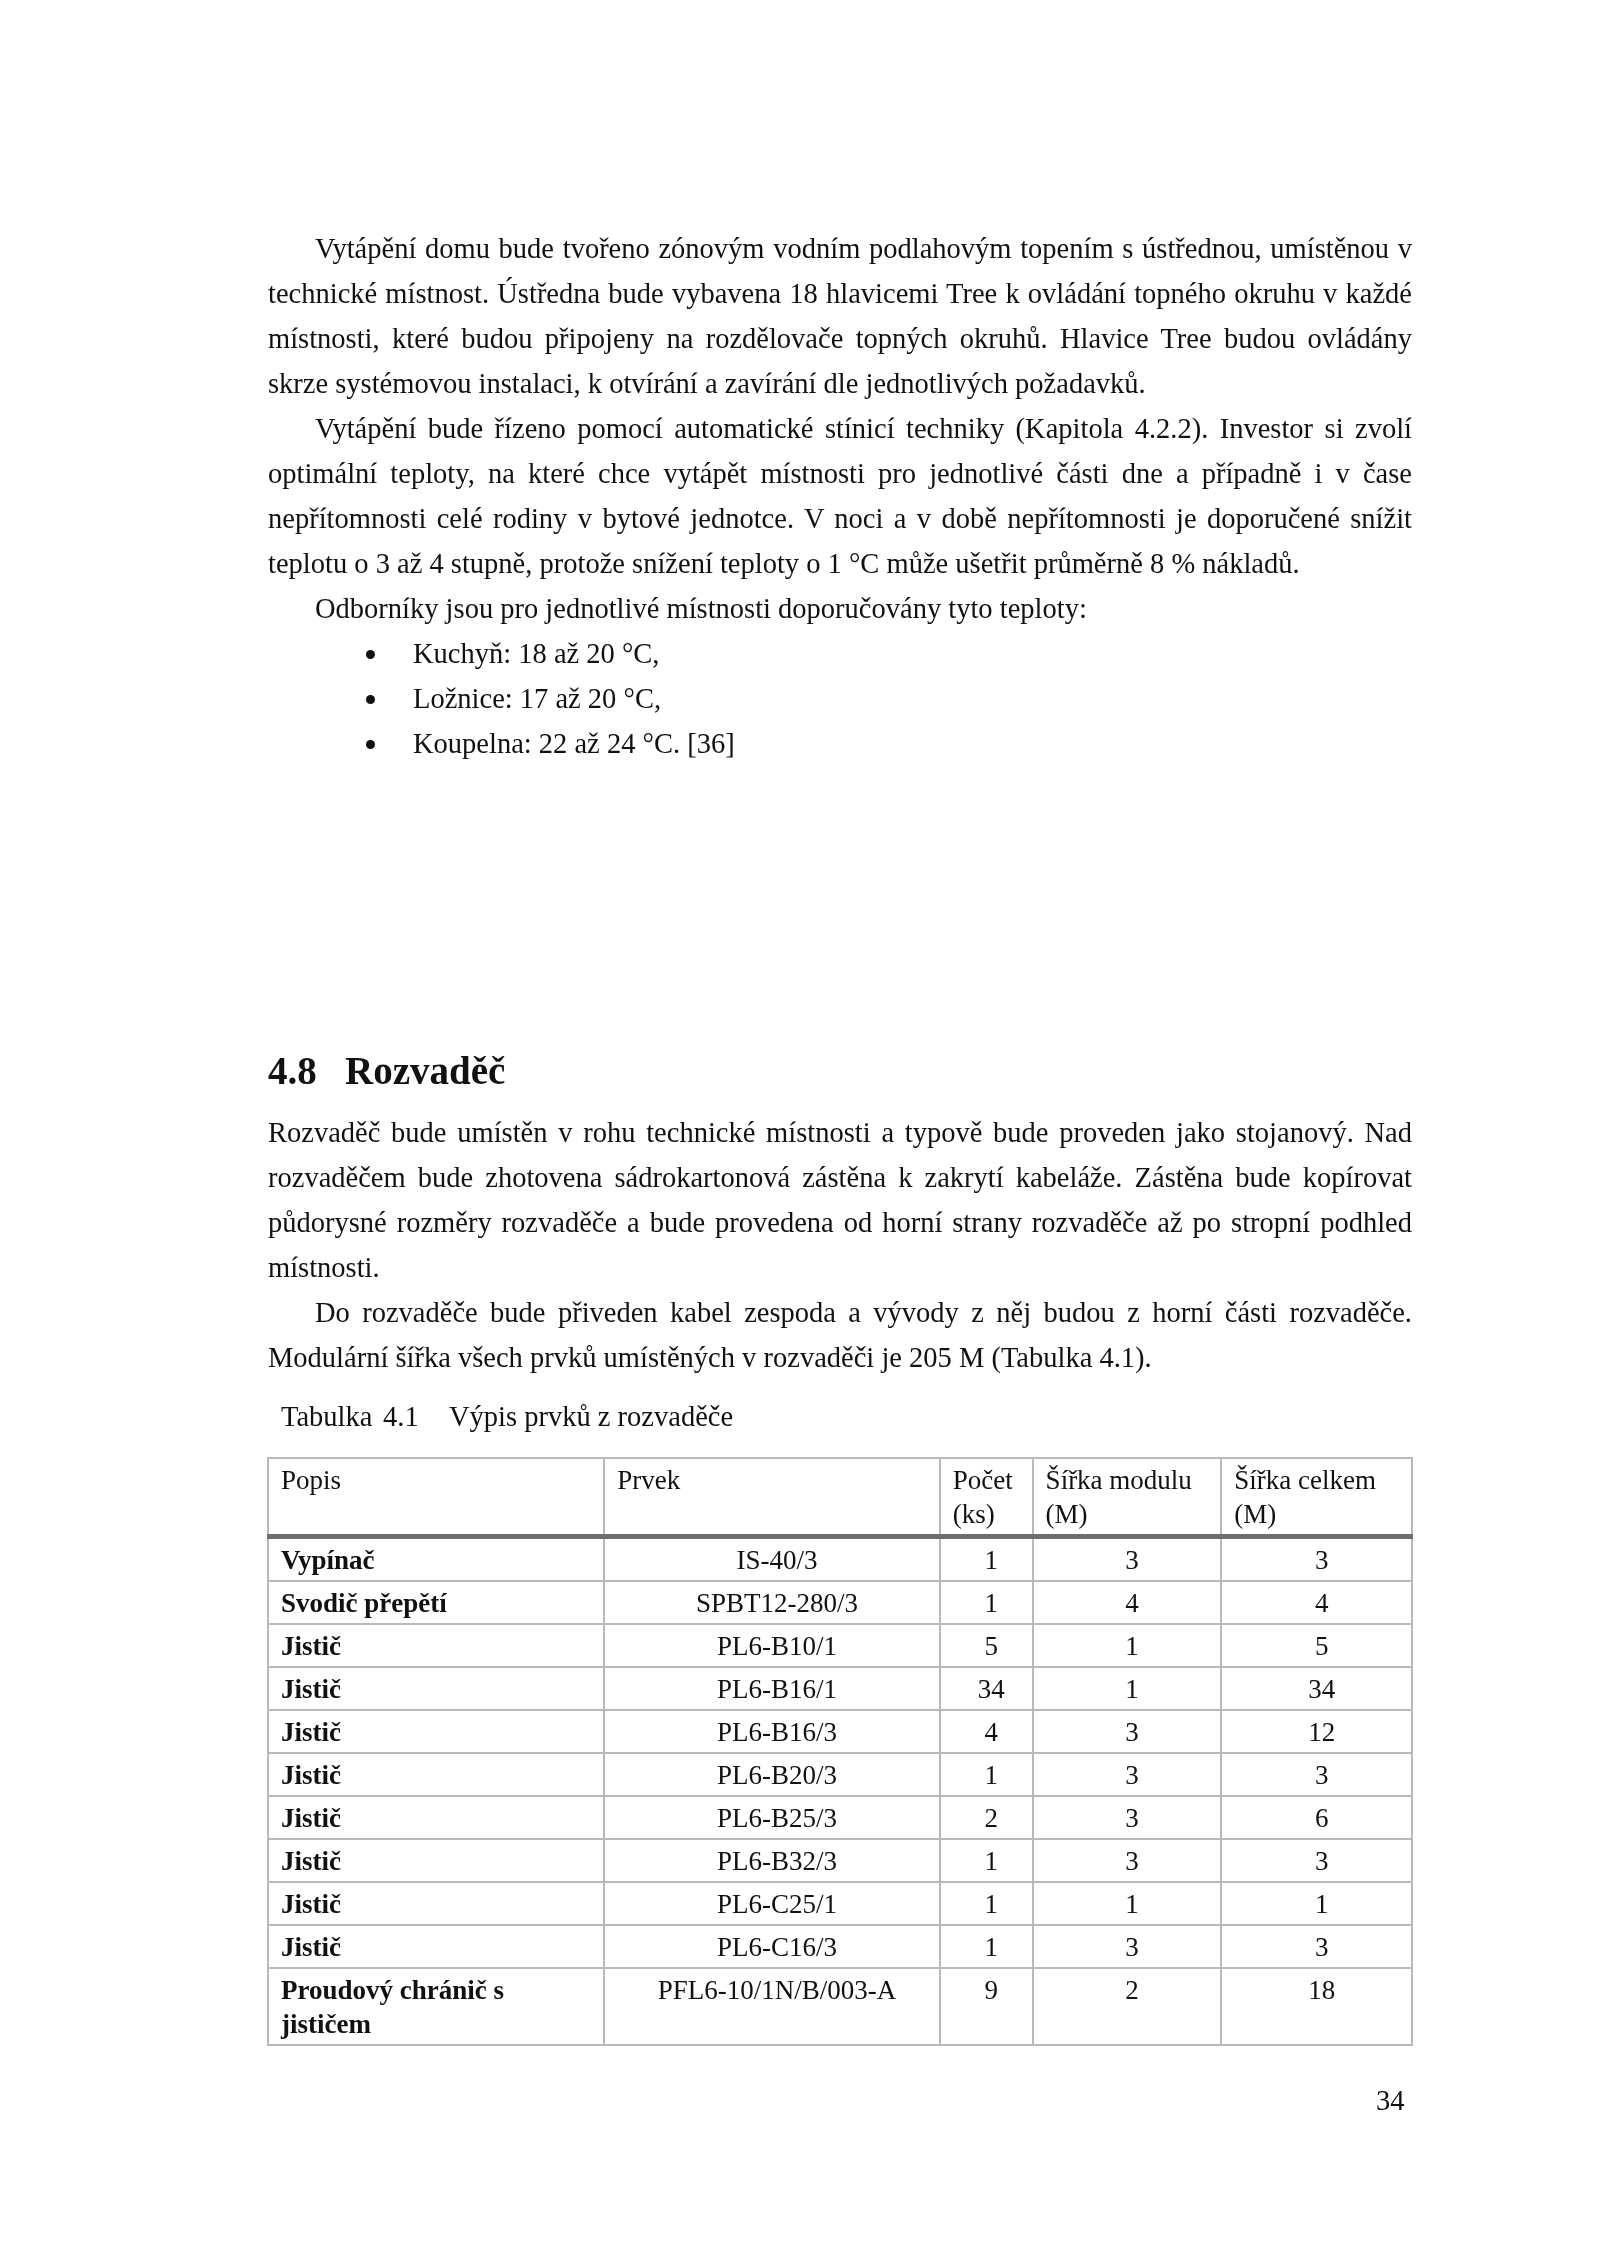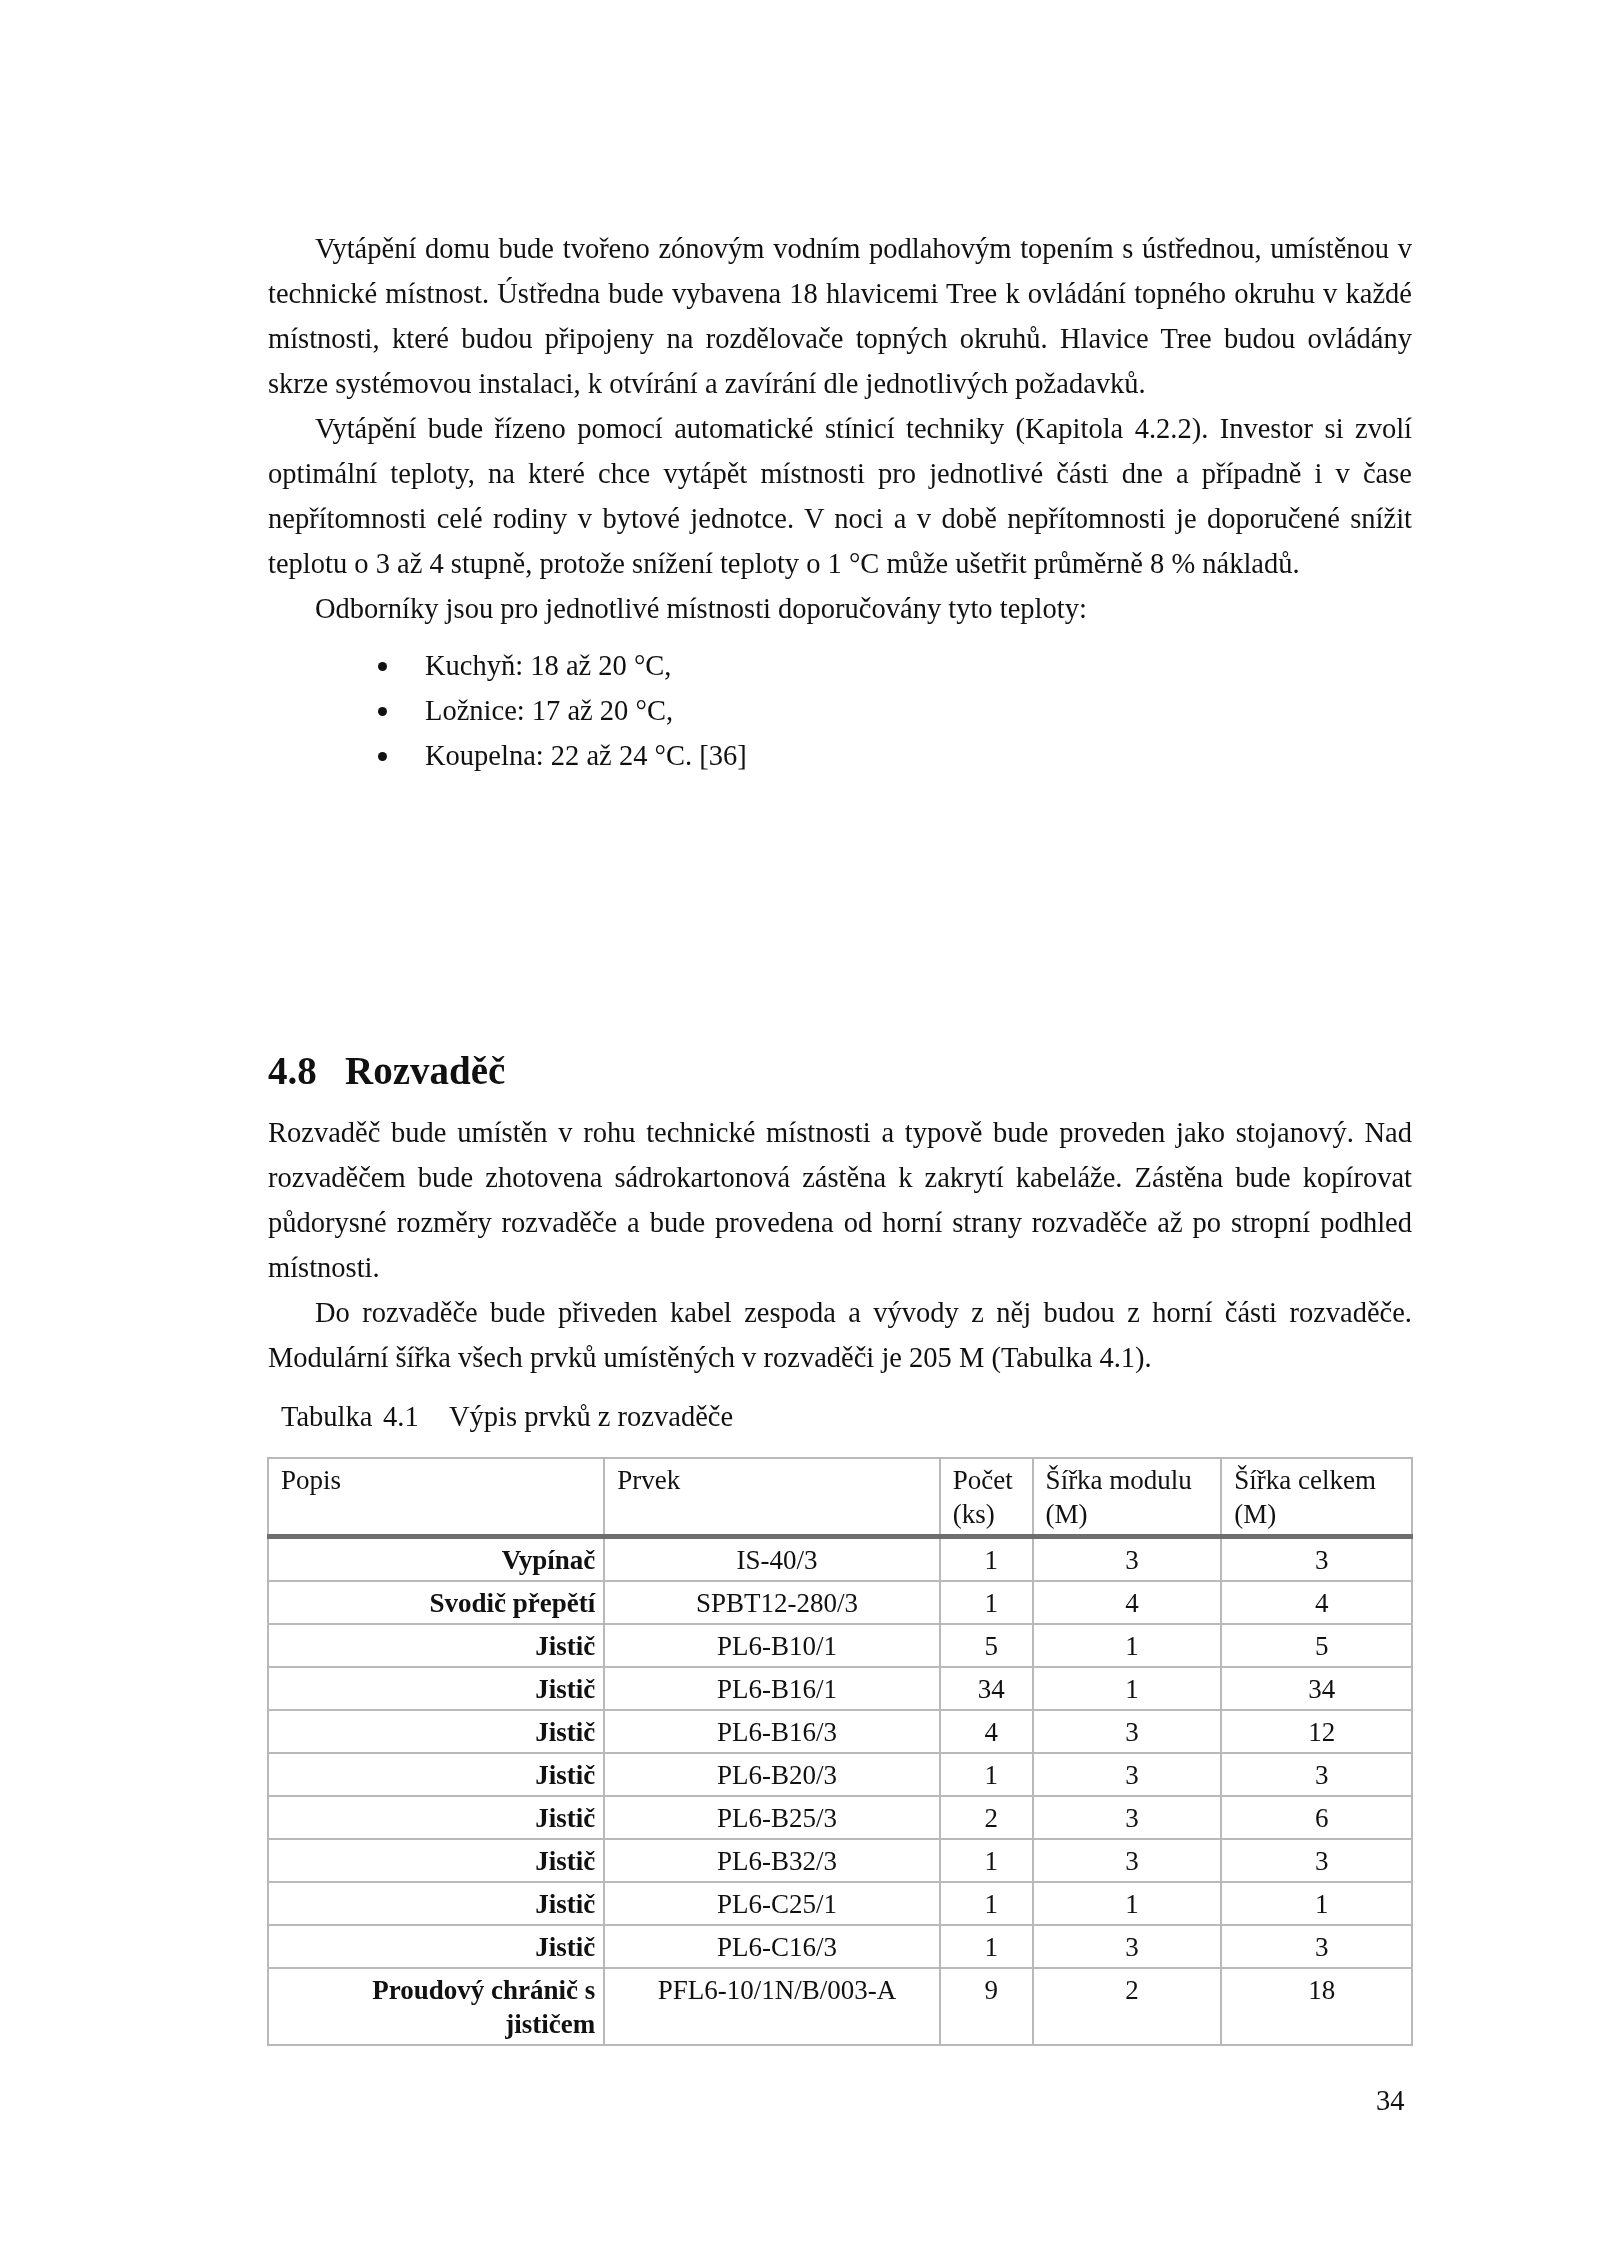--- a/index.html
+++ b/index.html
@@ -2,31 +2,31 @@
 <html><head>
   <meta charset="utf-8">
   <style>
     html, body { margin: 0; padding: 0; background: #ffffff; }
     body { width: 1600px; height: 2262px; position: relative; overflow: hidden;
            font-family: "Liberation Serif", "DejaVu Serif", serif; color: #111111; }
     .page { position: absolute; left: 0; top: 0; width: 1600px; height: 2262px; }
     .text-block { position: absolute; left: 268px; width: 1144px; font-size: 28.5px; line-height: 45px; }
     .para { margin: 0; text-align: justify; text-align-last: left; }
     .para.indent { text-indent: 47px; }
-    .bullet-list { list-style: none; margin: 12px; padding: 0; }
+    .bullet-list { list-style: none; margin: 0; padding: 0; }
     .bullet-item { position: relative; padding-left: 145px; height: 45px; line-height: 45px; }
     .bullet-dot { position: absolute; left: 98px; top: 19px; width: 9px; height: 9px; border-radius: 50%; background: #111; }
     .heading { position: absolute; left: 268px; top: 1046px; font-size: 39px; font-weight: bold; line-height: 50px; margin: 0; }
     .heading .num { display: inline-block; width: 77px; }
     .caption { position: absolute; left: 281px; top: 1394px; font-size: 28.5px; line-height: 45px; }
     .caption .lbl { display: inline-block; width: 102px; }
     .caption .num { display: inline-block; width: 66px; }
     table.parts { position: absolute; left: 267px; top: 1457px; width: 1146px; border-collapse: collapse;
                   font-size: 27px; line-height: 34px; }
-    table.parts th, table.parts td { border: 2px solid #b9b9b9; padding: 4px 8px 3px 12px; vertical-align: top; text-align: right; }
+    table.parts th, table.parts td { border: 2px solid #b9b9b9; padding: 4px 8px 3px 12px; vertical-align: top; }
     table.parts th { font-weight: normal; text-align: left; height: 66px; border-bottom: 5px solid #6e6e6e; }
     table.parts td { height: 33px; }
     table.parts td.c { text-align: center; padding-left: 16px; padding-right: 6px; }
     table.parts td.b { font-weight: bold; }
     .pagenum { position: absolute; left: 1376px; top: 2084px; font-size: 28.5px; line-height: 34px; }
   </style>
 </head>
 <body>
 
 <div class="page">

